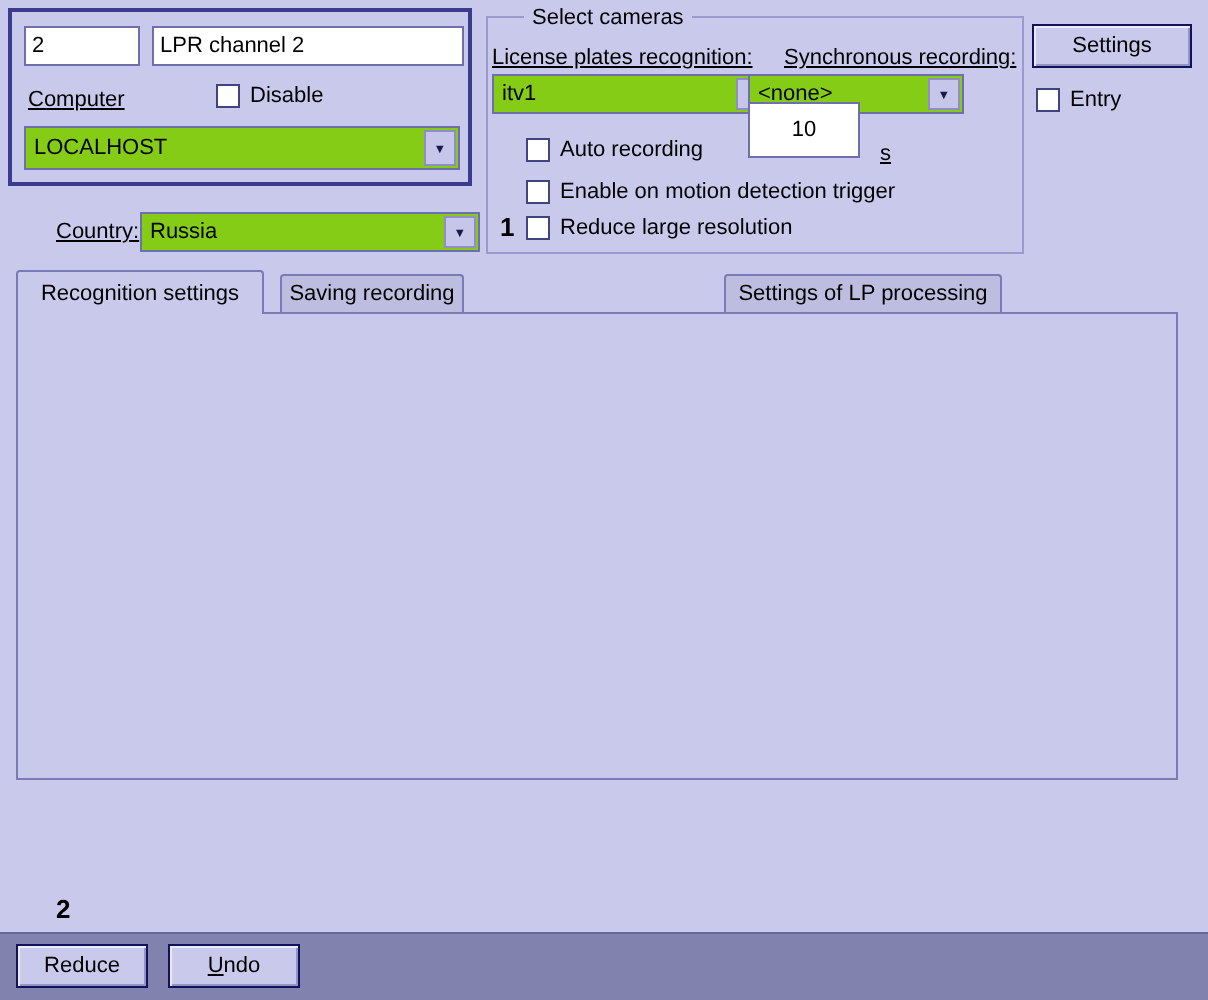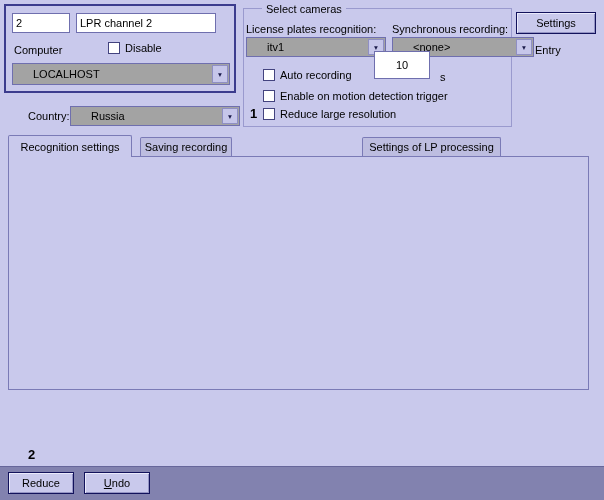--- a/index.html
+++ b/index.html
@@ -1,28 +1,28 @@
 <!DOCTYPE html>
 <html><head>
 <meta charset="utf-8">
 <style>
   * { box-sizing: border-box; margin:0; padding:0; }
   body { font-family: "Liberation Sans", sans-serif; background:#c9c9ec; }
   .screen { position:relative; width:604px; height:500px; background:#c9c9ec;
             font-size:11px; color:#000; overflow:hidden; cursor:default; }
-  .lbl { position:absolute; white-space:nowrap; }
+  .lbl { position:absolute; white-space:nowrap;text-decoration:underline; }
 
   
   .input { position:absolute; background:#fff; border:1px solid #6f6fae;
            font-family:inherit; font-size:11px; padding:1px 3px; color:#000; }
   .input:disabled { background:#c9c9ec; color:#87879c; border-color:#9a9ac4; }
 
   
-  .select { position:absolute; background:#a3a3a3; border:1px solid #6f6fae;
-            display:flex; align-items:center; padding:0 20px 0 20px;
+  .select { position:absolute; background:#84cc16; border:1px solid #6f6fae;
+            display:flex; align-items:center; padding:0 20px 0 4px;
             overflow:hidden; white-space:nowrap; cursor:pointer; }
   .select .arrow { position:absolute; right:1px; top:1px; bottom:1px; width:16px;
             background:#c6c6ea; border:1px solid #8f8fc3; display:flex;
             align-items:center; justify-content:center; color:#1a1a4a; }
   .select .arrow::after { content:"▼"; font-size:8px; transform:scale(.8); }
 
   
   .btn { position:absolute; background:#c9c9ec; border:1px solid #12125c;
          box-shadow: inset 1px 1px 0 #eaeafb, inset -1px -1px 0 #9494c4;
          display:flex; align-items:center; justify-content:center;
@@ -70,21 +70,21 @@
   .footer { position:absolute; left:0; top:466px; width:604px; height:34px;
             background:#8282af; border-top:1px solid #66669a; }
 </style>
 </head>
 <body>
 
 <div class="screen">
 
   <div class="id-panel">
     <input class="input" style="left: 6px; top: 7px; width: 58px; height: 20px;" value="2">
-    <input class="input" style="left: 70px; top: 7px; width: 140px; height: 20px;" value="LPR channel 2">
+    <input class="input" style="left: 70px; top: 7px; width: 156px; height: 20px;" value="LPR channel 2">
     <span class="lbl" style="left:8px;top:38px">Computer</span>
     <div class="checkbox" style="left:102px;top:36px">
       <span class="box"></span>
       <span class="cap">Disable</span>
     </div>
     <div class="select" style="left:6px;top:57px;width:218px;height:22px">
       <span>LOCALHOST</span>
       <span class="arrow"></span>
     </div>
   </div>
@@ -102,21 +102,21 @@
     <span class="cap">Entry</span>
   </div>
 
   <span class="lbl" style="left:246px;top:23px">License plates recognition:</span>
   <div class="select" style="left:246px;top:37px;width:140px;height:20px">
     <span>itv1</span>
     <span class="arrow"></span>
   </div>
 
   <span class="lbl" style="left:392px;top:23px">Synchronous recording:</span>
-  <div class="select" style="left:392px;top:37px;width:142px;height:20px">
+  <div class="select" style="left:374px;top:37px;width:108px;height:20px">
     <span>&lt;none&gt;</span>
     <span class="arrow"></span>
   </div>
 
   <div class="checkbox" style="left:263px;top:69px">
     <span class="box"></span>
     <span class="cap">Auto recording</span>
   </div>
   <input class="input" style="left: 374px; top: 51px; width: 56px; height: 28px; text-align: center;" value="10">
   <span class="lbl" style="left:440px;top:71px">s</span>

